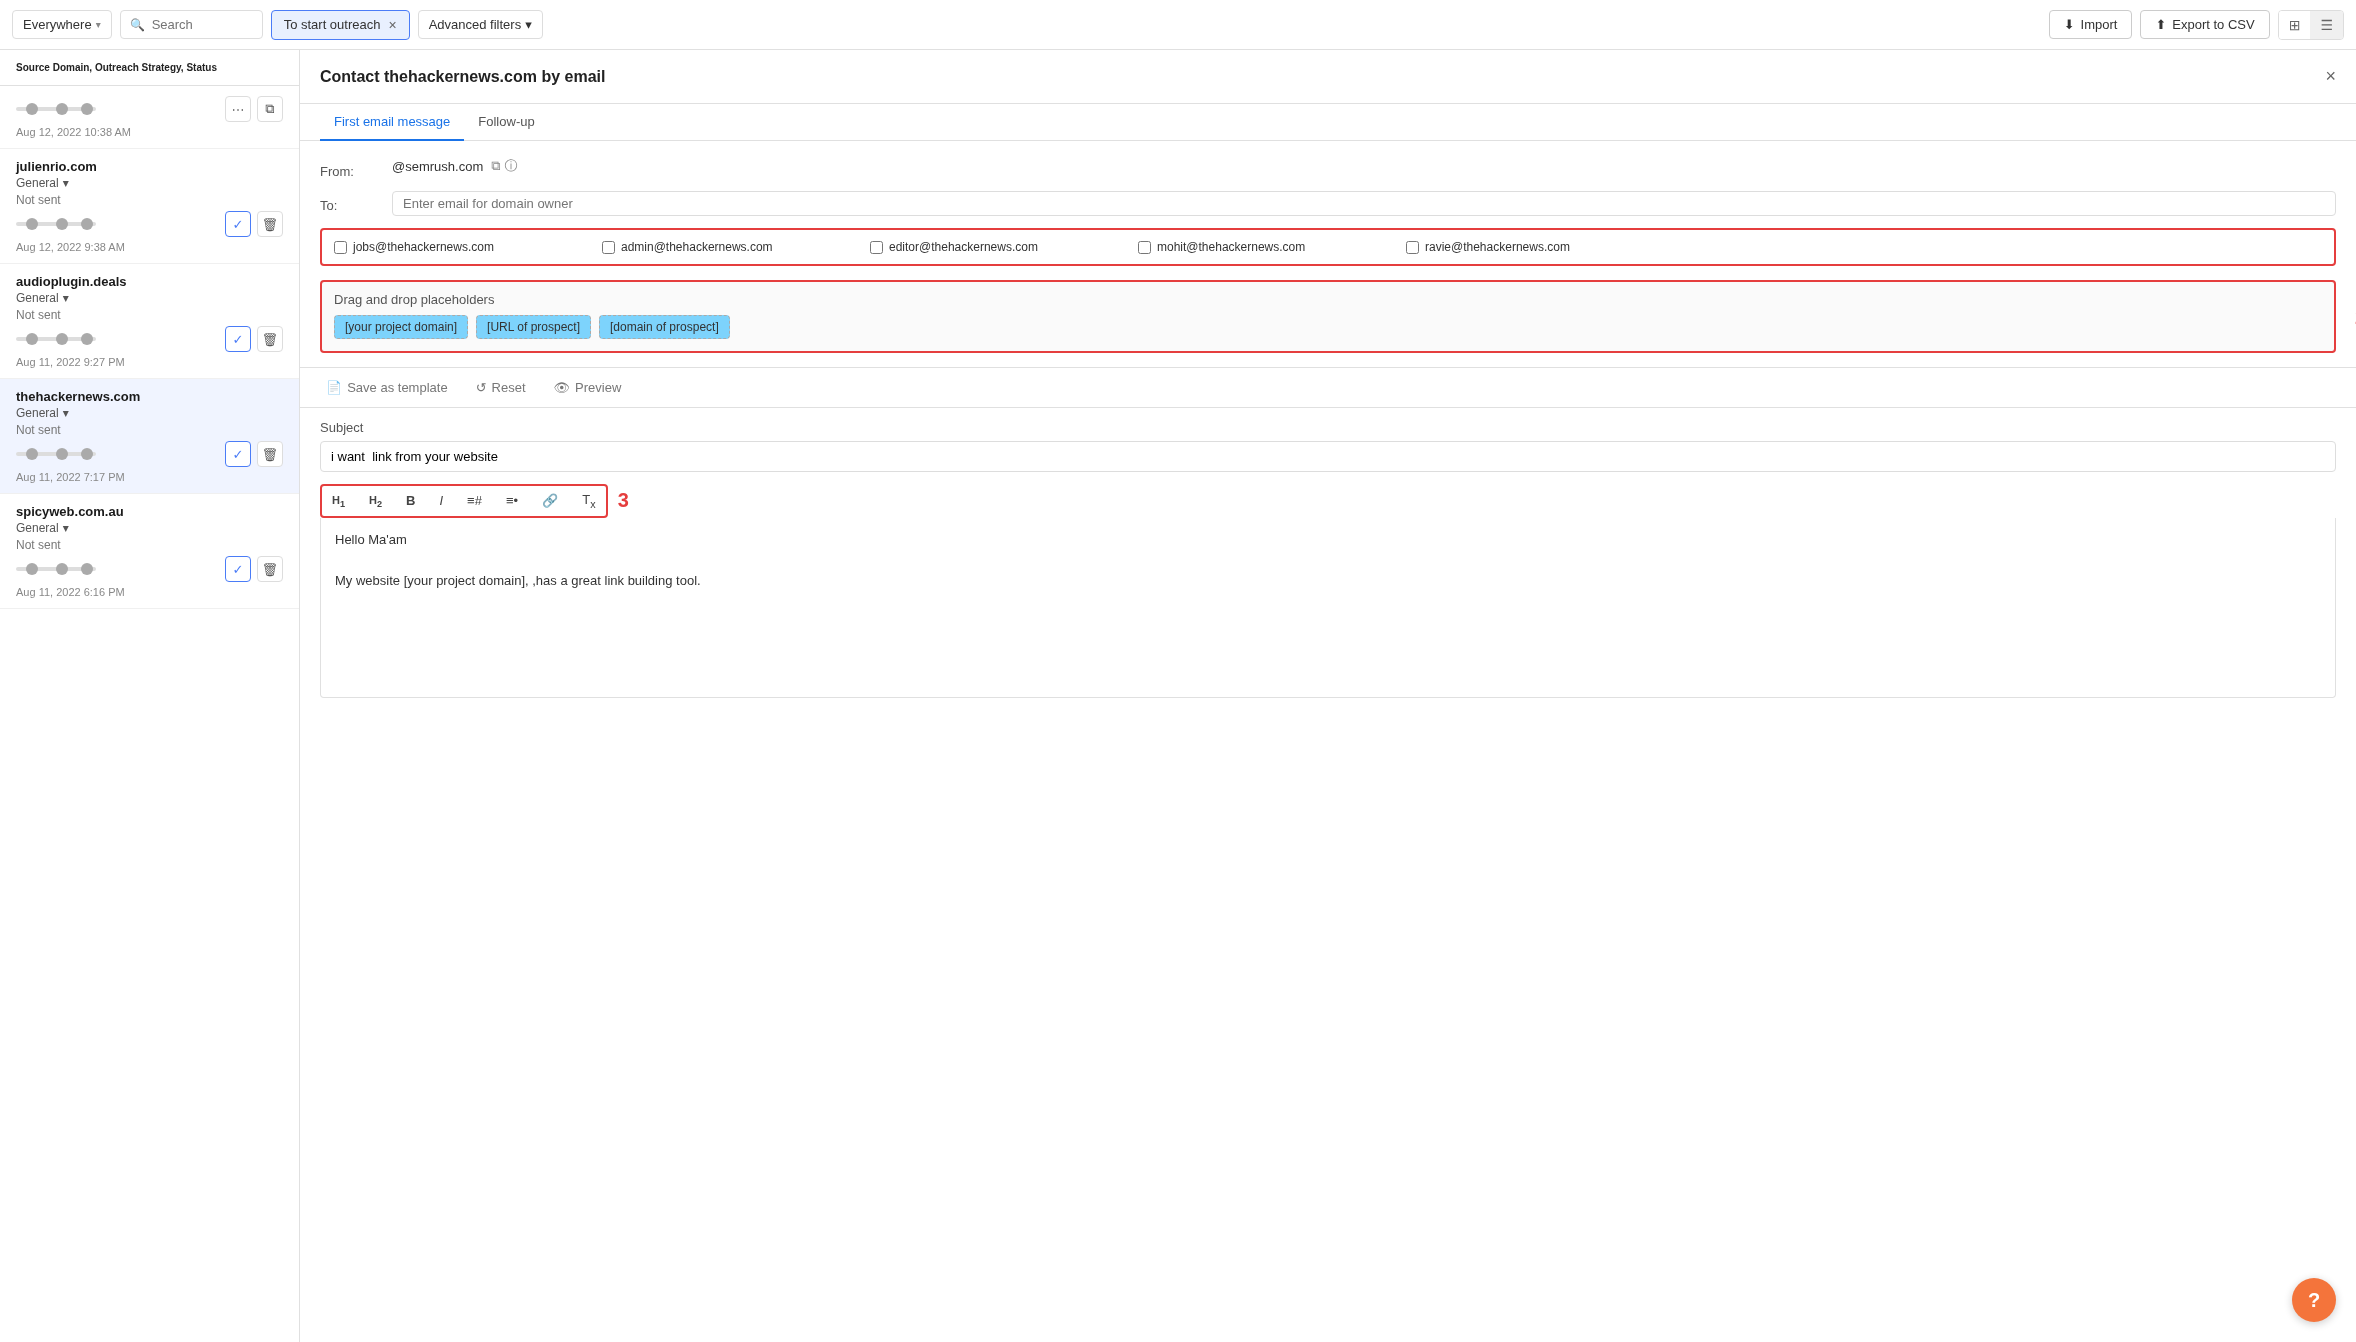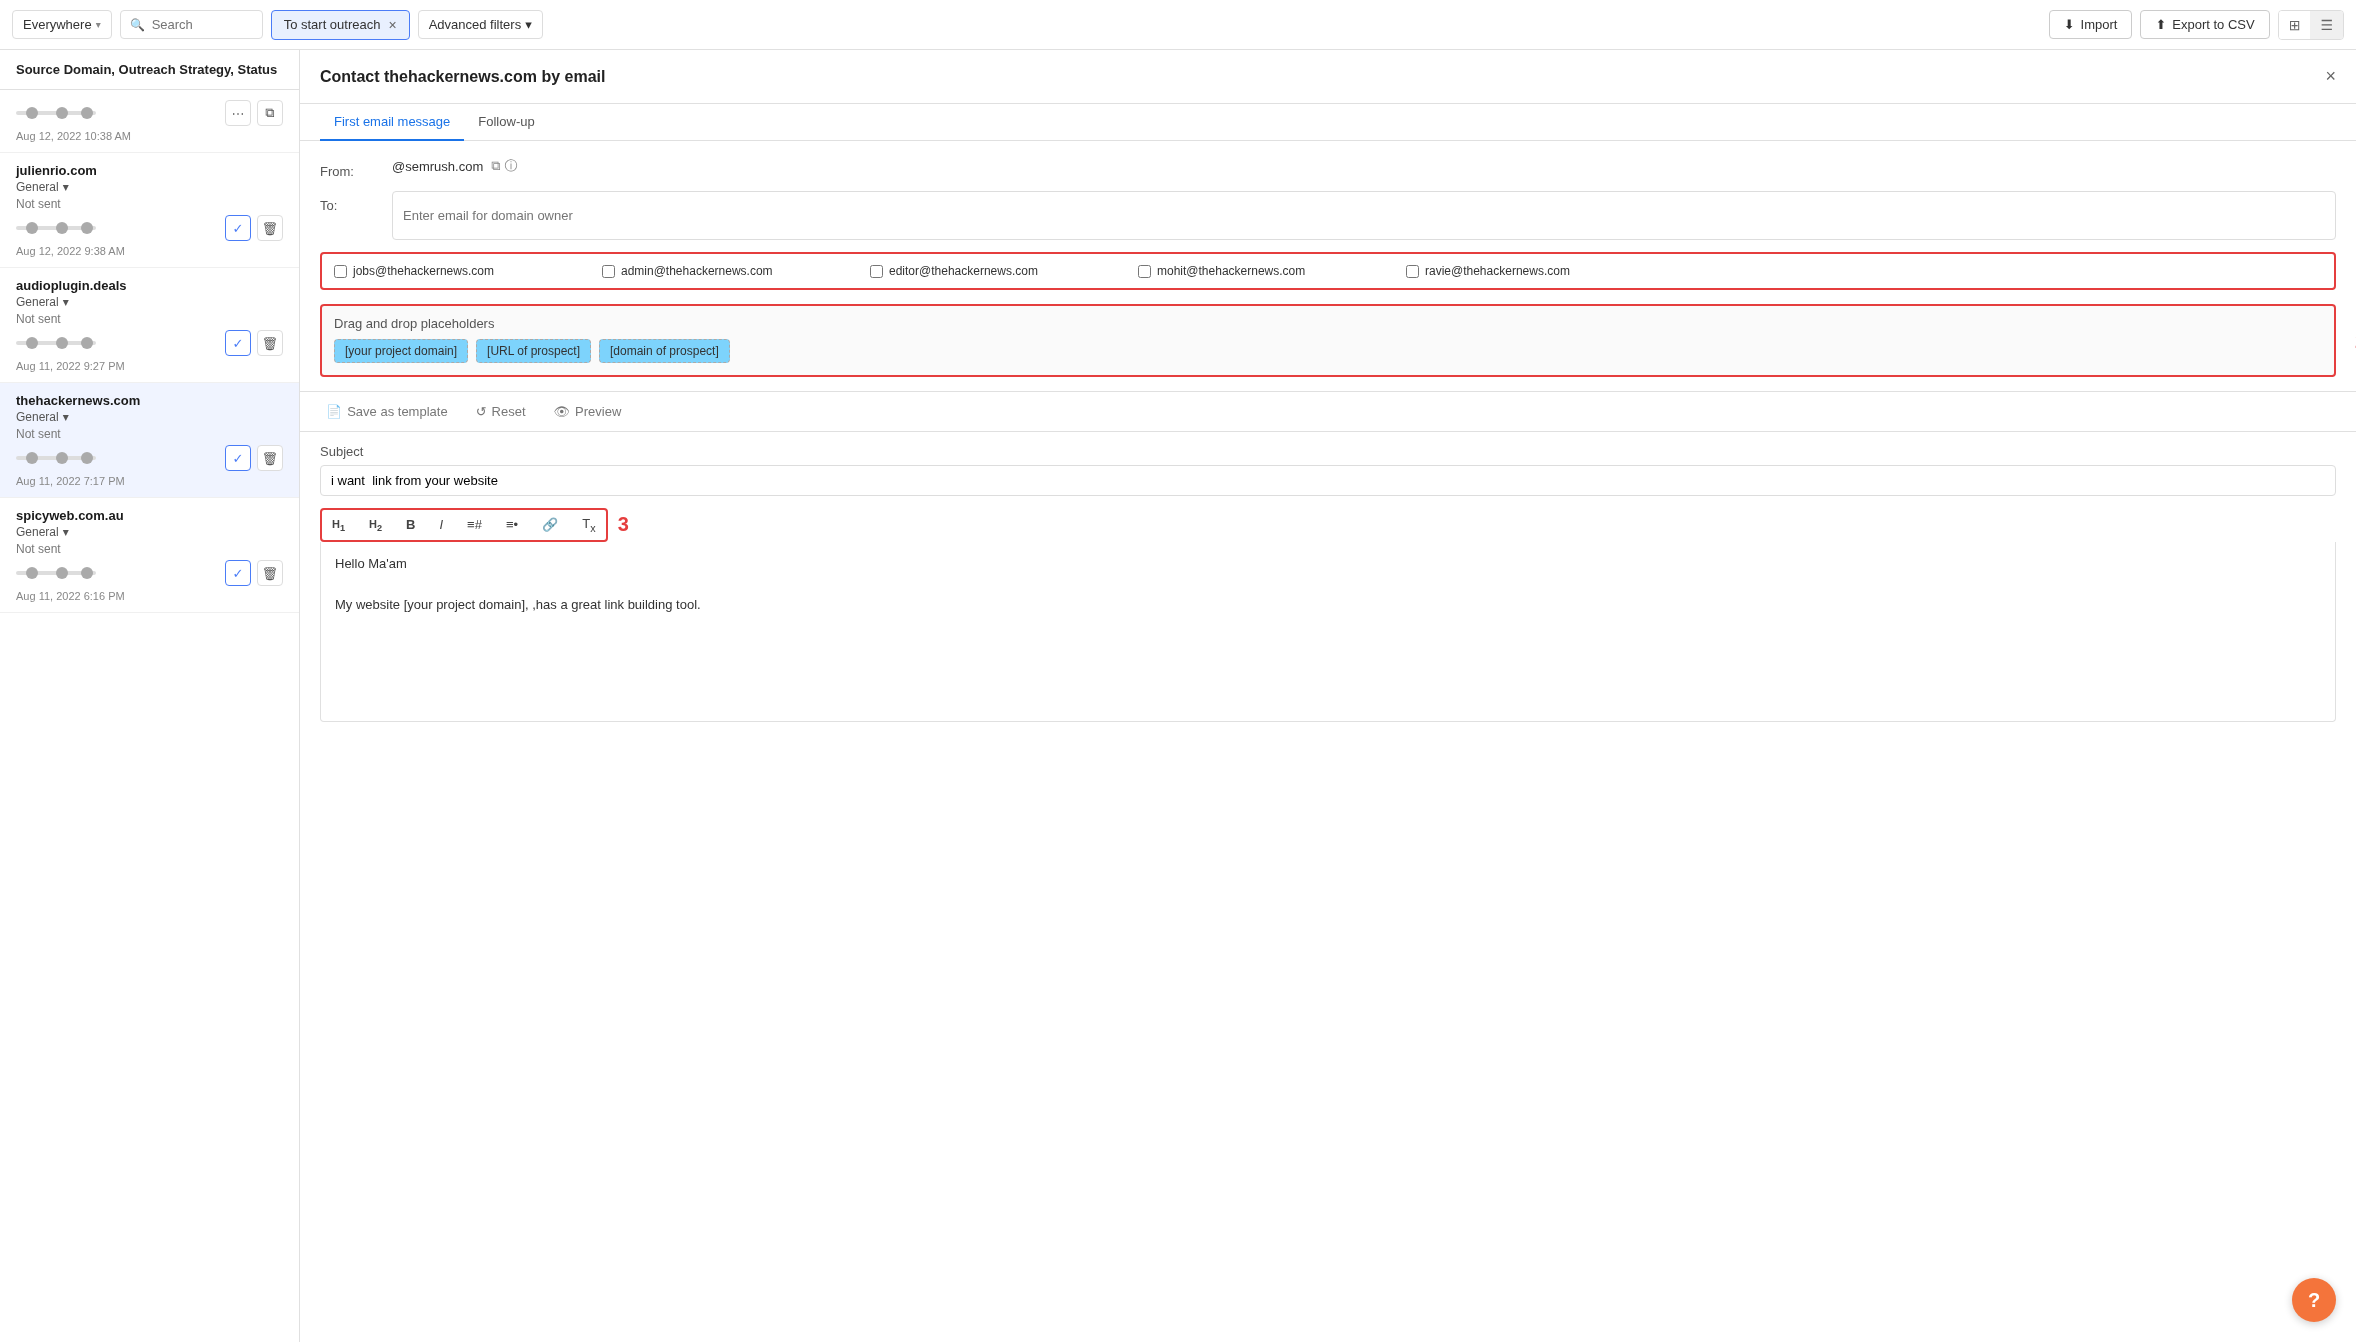--- a/index.html
+++ b/index.html
@@ -58,21 +58,21 @@
     
     .main-layout { display: flex; height: calc(100vh - 50px); }
 
     
     .sidebar {
       width: 300px; background: #fff; border-right: 1px solid #e0e0e0;
       overflow-y: auto; flex-shrink: 0;
     }
 
     .sidebar-header {
-      padding: 12px 16px; font-weight: 600; font-size: 13px;
+      padding: 12px 16px; font-weight: 600; font-size: 10px;
       border-bottom: 1px solid #e0e0e0; color: #222;
     }
 
     .sidebar-item {
       padding: 10px 16px; border-bottom: 1px solid #f0f0f0;
       cursor: pointer;
     }
     .sidebar-item.active { background: #f0f4ff; }
     .sidebar-item .domain { font-weight: 600; font-size: 13px; color: #1a1a1a; margin-bottom: 2px; }
     .sidebar-item .strategy { display: flex; align-items: center; gap: 4px; color: #555; font-size: 12px; margin-bottom: 3px; }
@@ -114,21 +114,21 @@
 
     .form-row { display: flex; align-items: flex-start; margin-bottom: 12px; gap: 12px; }
     .form-label { font-size: 13px; color: #555; min-width: 60px; padding-top: 7px; }
 
     .from-field { display: flex; align-items: center; gap: 8px; font-size: 13px; color: #333; }
     .from-icons { display: flex; gap: 4px; }
     .from-icon-btn { background: none; border: none; cursor: pointer; color: #888; font-size: 13px; }
 
     .to-input {
       flex: 1; border: 1px solid #ddd; border-radius: 4px;
-      padding: 16px 10px; font-size: 13px; color: #999; outline: none;
+      padding: 4px 10px; font-size: 13px; color: #999; outline: none;
     }
 
     
     .suggestions-box {
       border: 2px solid #e53e3e; border-radius: 4px; padding: 10px 12px;
       margin-bottom: 12px; position: relative;
     }
     .suggestions-grid { display: flex; flex-wrap: wrap; gap: 6px 0; }
     .suggestion-item { display: flex; align-items: center; gap: 6px; min-width: 260px; margin-right: 8px; }
     .suggestion-item input[type="checkbox"] { cursor: pointer; }

